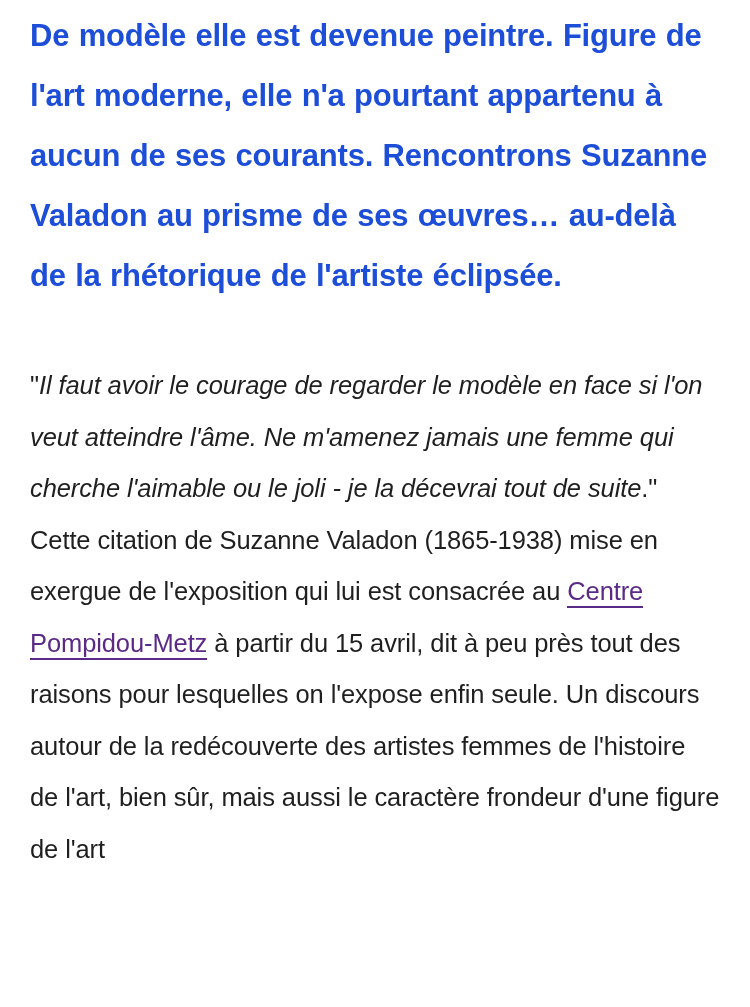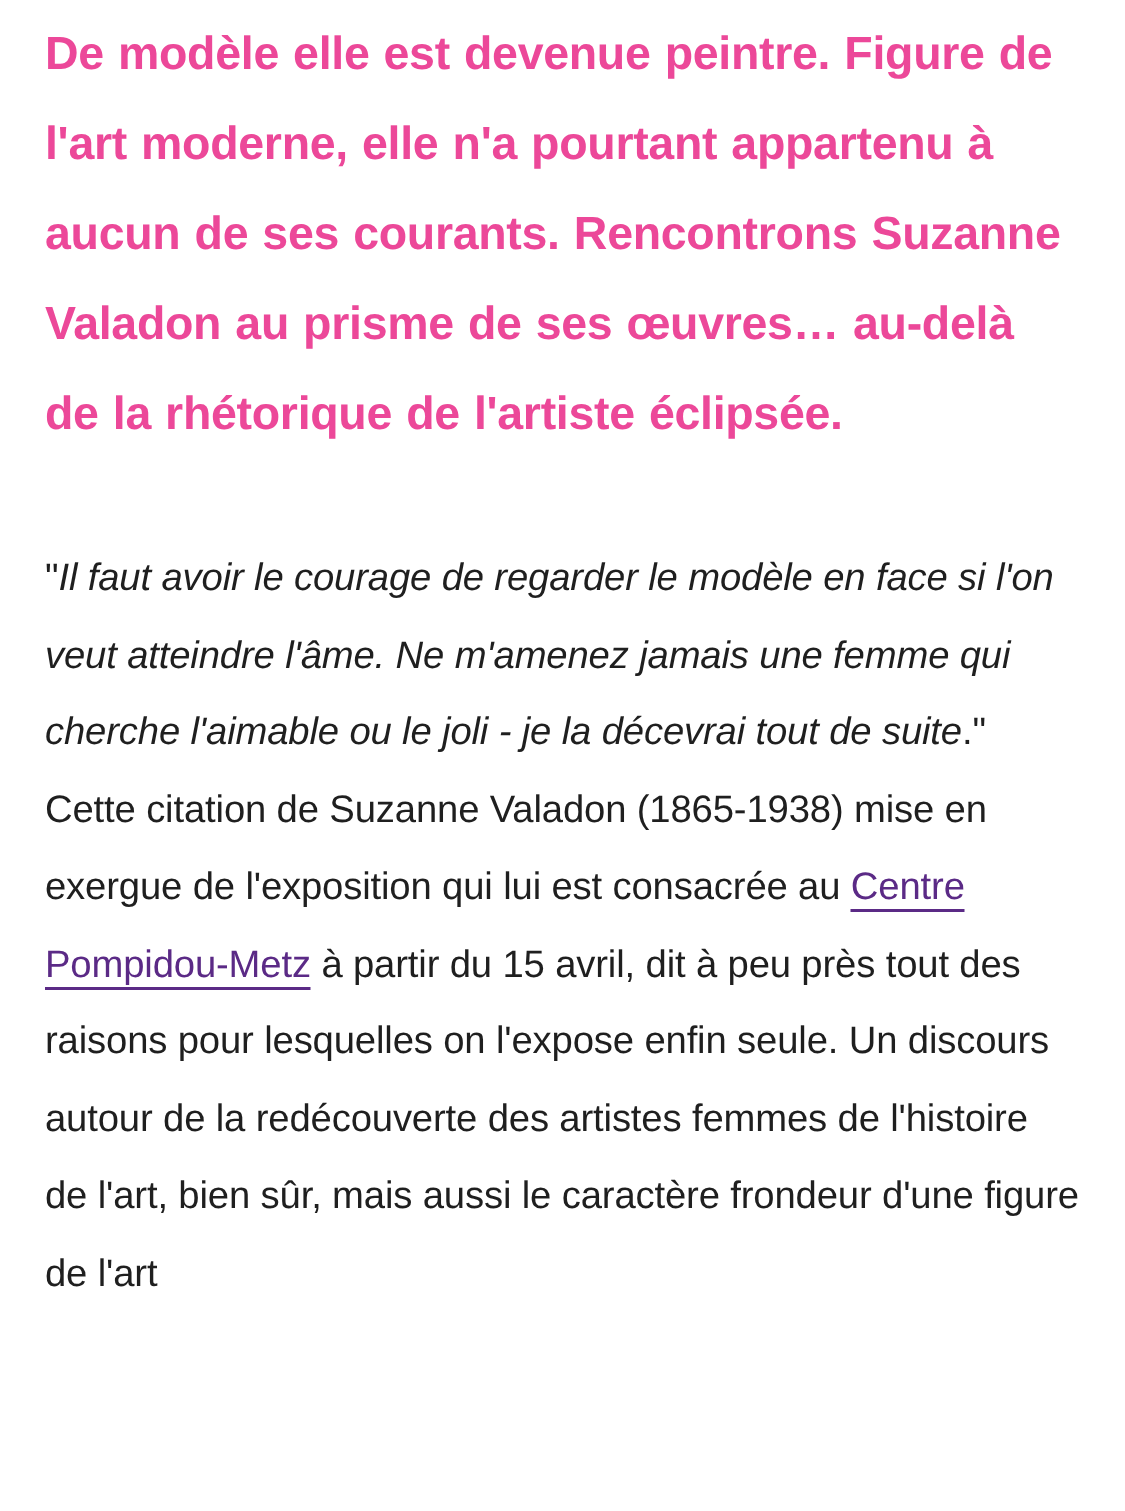--- a/index.html
+++ b/index.html
@@ -19,21 +19,21 @@
     height: 1007px;
     box-sizing: border-box;
     padding: 0 30px;
     position: relative;
   }
   .lede {
     font-size: 31px;
     line-height: 60px;
     font-weight: bold;
     letter-spacing: -0.2px;
-    color: #ec4899;
+    color: #1d4ed8;
     margin: 0;
     padding-top: 6px;
     word-spacing: 1px;
   }
   .spacer {
     height: 54px;
   }
   .body-text {
     font-size: 25.5px;
     line-height: 51.5px;

